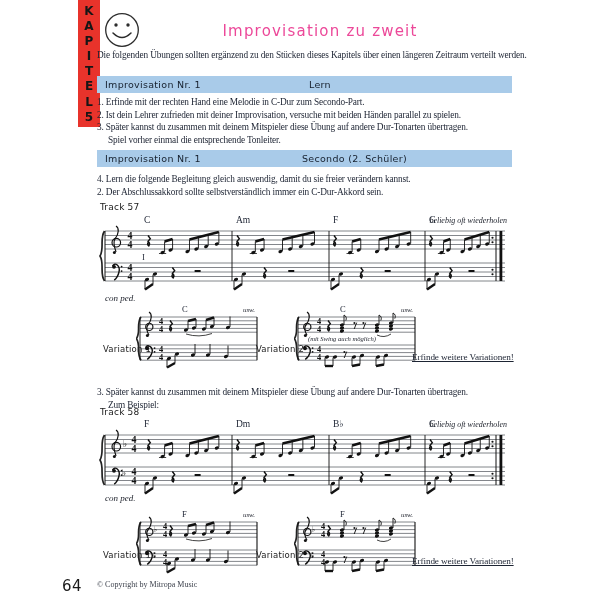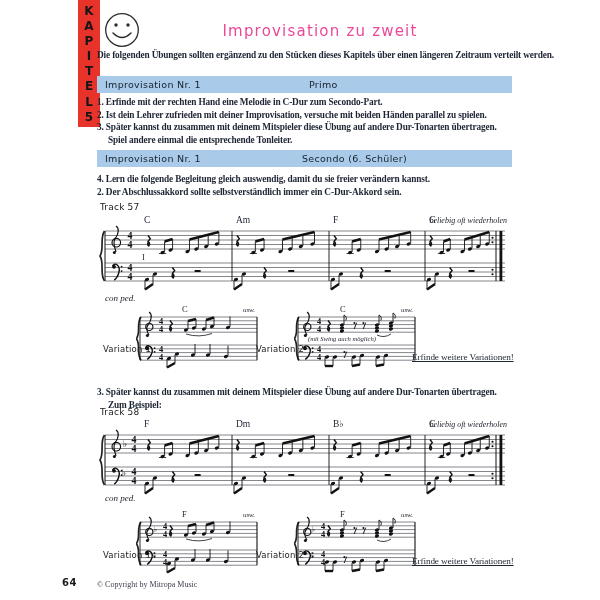--- a/index.html
+++ b/index.html
@@ -1,37 +1,37 @@
 <!DOCTYPE html>
 <html><head>
 <meta charset="utf-8">
 <style>
   html,body{margin:0;padding:0;background:#fff;}
   #page{position:relative;width:600px;height:600px;background:#ffffff;
         font-family:"Liberation Serif",serif;color:#1d2433;overflow:hidden;}
   .abs{position:absolute;}
   .hand{font-family:"DejaVu Sans",sans-serif;color:#1a1a1a;letter-spacing:.5px;}
-  .body{font-size:9.3px;letter-spacing:-.15px;white-space:nowrap;line-height:12.6px;font-weight:bold;}
+  .body{font-size:9.3px;letter-spacing:-.15px;white-space:nowrap;line-height:12.6px;}
   
   .tab{left:78px;top:0;width:22px;height:127px;background:#e8332b;
        display:flex;flex-direction:column;align-items:center;padding-top:4px;box-sizing:border-box;}
   .tab span{font-family:"DejaVu Sans",sans-serif;font-weight:bold;font-size:12px;
             line-height:15.1px;color:#161616;}
   .title{left:100px;top:22px;width:440px;text-align:center;font-size:15px;
          letter-spacing:1.2px;color:#ec4899;}
   .intro{left:97px;top:49px;width:460px;}
   .bluebar{left:97px;width:415px;height:17px;background:#a9cbe9;}
   .bluebar span{position:absolute;top:2.5px;font-size:9.5px;letter-spacing:.3px;color:#16202e;}
   .bl{left:8px;}
   .list{left:97px;width:470px;}
   .indent{margin-left:11px;}
   .tracklabel{font-size:9px;letter-spacing:.2px;}
   .varlabel{font-size:8.5px;letter-spacing:.2px;}
   .cta{font-size:9.2px;letter-spacing:-.1px;white-space:nowrap;text-decoration:underline;}
-  .pagenum{left:62px;top:577px;font-size:10px;font-weight:bold;}
+  .pagenum{left:62px;top:577px;font-size:15px;}
   .copyright{left:97px;top:580px;width:415px;text-align:left;font-size:8px;color:#3a3f4a;}
   
   .chord{font:9.5px "Liberation Serif",serif;fill:#1d2433;}
   .chord-s{font:8.5px "Liberation Serif",serif;fill:#1d2433;}
   .itl{font:italic 8px "Liberation Serif",serif;fill:#20242e;}
   .itl-s{font:italic 7px "Liberation Serif",serif;fill:#20242e;}
   .itl-xs{font:italic 6.6px "Liberation Serif",serif;fill:#20242e;}
   .ped{font:italic 9px "Liberation Serif",serif;fill:#20242e;}
   .rom{font:8.5px "Liberation Serif",serif;fill:#1d2433;}
 </style>
@@ -56,32 +56,32 @@
     <circle cx="13" cy="14" r="1.7" fill="#2c2c2c"></circle>
     <circle cx="25" cy="14" r="1.7" fill="#2c2c2c"></circle>
     <path d="M10 22 Q19 31 28 22" fill="none" stroke="#2c2c2c" stroke-width="1.5" stroke-linecap="round"></path>
   </svg>
 
   <div class="abs title hand">Improvisation zu zweit</div>
   <div class="abs intro body">Die folgenden Übungen sollten ergänzend zu den Stücken dieses Kapitels über einen längeren Zeitraum verteilt werden.</div>
 
   <div class="abs bluebar" style="top:76px">
     <span class="hand bl">Improvisation Nr. 1</span>
-    <span class="hand" style="left:212px">Primo</span>
+    <span class="hand" style="left:212px">Lern</span>
   </div>
   <div class="abs list" style="top:96px">
     <div class="body">1. Erfinde mit der rechten Hand eine Melodie in C-Dur zum Secondo-Part.</div>
     <div class="body">2. Ist dein Lehrer zufrieden mit deiner Improvisation, versuche mit beiden Händen parallel zu spielen.</div>
     <div class="body">3. Später kannst du zusammen mit deinem Mitspieler diese Übung auf andere Dur-Tonarten übertragen.</div>
-    <div class="body indent">Spiel andere einmal die entsprechende Tonleiter.</div>
+    <div class="body indent">Spiel vorher einmal die entsprechende Tonleiter.</div>
   </div>
 
   <div class="abs bluebar" style="top:150px">
     <span class="hand bl">Improvisation Nr. 1</span>
-    <span class="hand" style="left:205px">Secondo (6. Schüler)</span>
+    <span class="hand" style="left:205px">Secondo (2. Schüler)</span>
   </div>
   <div class="abs list" style="top:173px">
     <div class="body">4. Lern die folgende Begleitung gleich auswendig, damit du sie freier verändern kannst.</div>
     <div class="body">2. Der Abschlussakkord sollte selbstverständlich immer ein C-Dur-Akkord sein.</div>
   </div>
 
   <div class="abs hand tracklabel" style="left:100px;top:202px">Track 57</div>
   <svg class="abs" style="left:97px;top:211px" width="415" height="96">
     <g id="sys1g">
         <line x1="8" y1="20" x2="408" y2="20" stroke="#40444c" stroke-width="0.65"></line>

